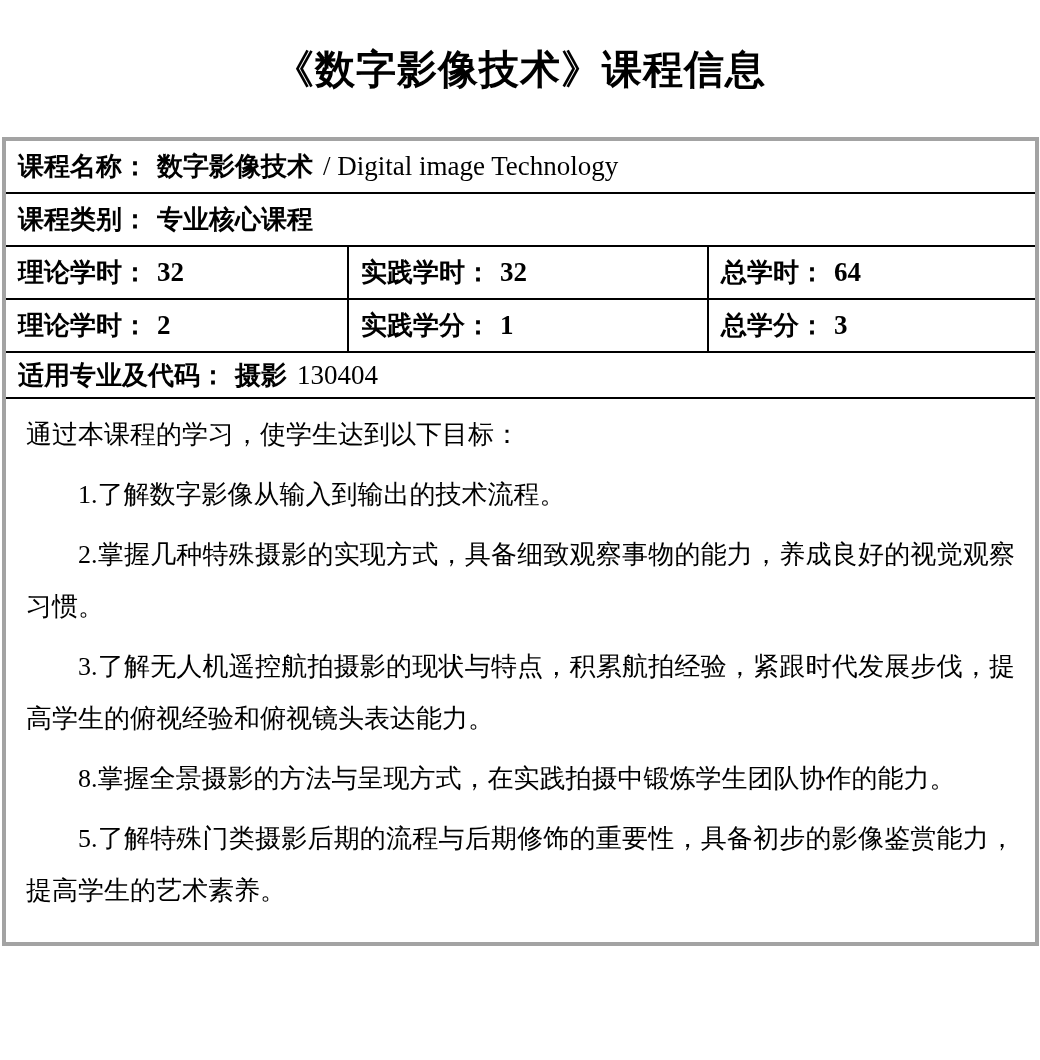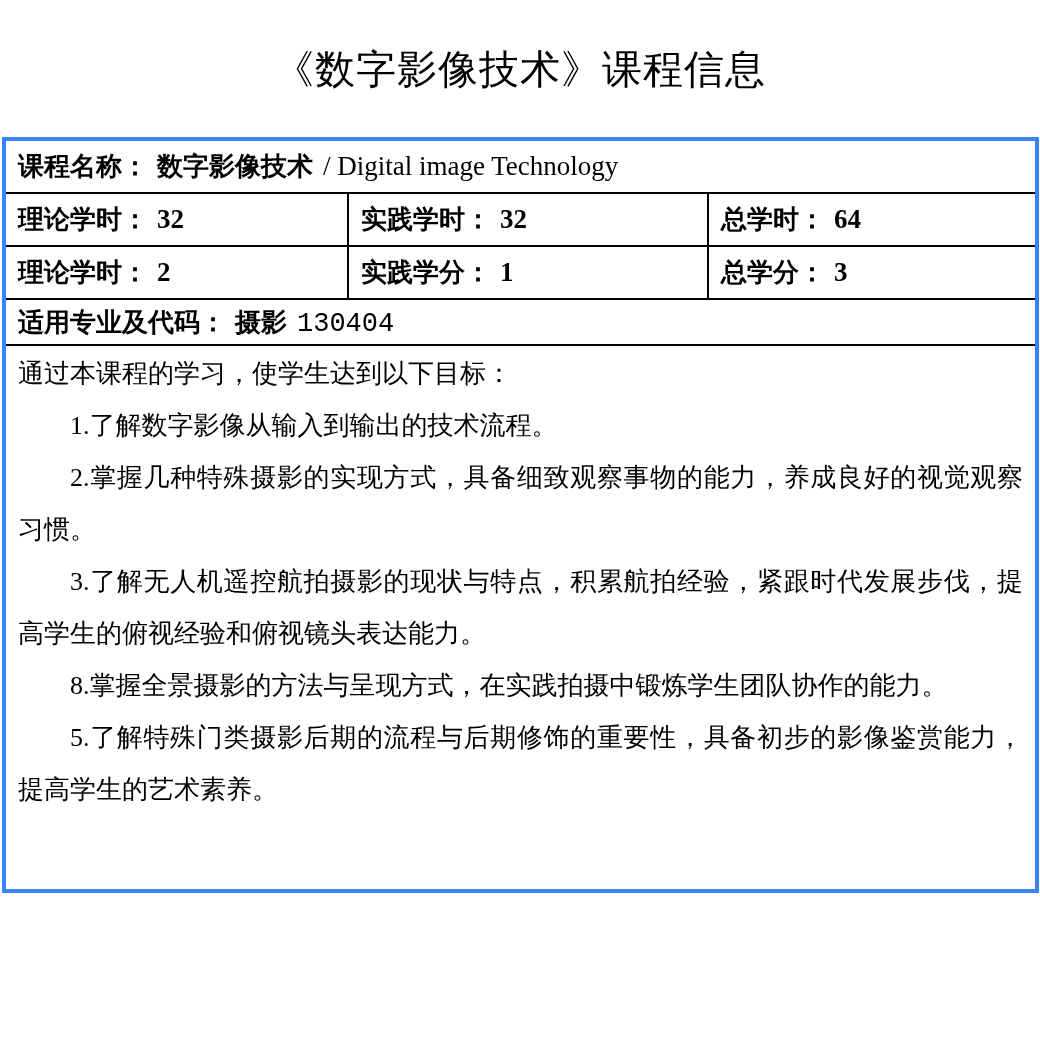--- a/index.html
+++ b/index.html
@@ -16,31 +16,31 @@
     height: 1060px;
     background: #ffffff;
     color: #000000;
   }
   .doc-title {
     margin: 45px 0 0 0;
     height: 48px;
     line-height: 48px;
     text-align: center;
     font-family: "Liberation Sans", "DejaVu Sans", sans-serif;
-    font-weight: 400;
+    font-weight: 700;
     font-size: 40px;
     letter-spacing: 1px;
     color: #000000;
   }
   table.course-table {
     border-collapse: collapse;
     table-layout: fixed;
     width: 1033px;
     margin: 44px 0 0 2px;
-    border: 4px solid #3b82f6;
+    border: 4px solid #a3a3a3;
   }
   col.c1 { width: 344px; }
   col.c2 { width: 360px; }
   col.c3 { width: 329px; }
   td {
     border: 2px solid #000000;
     padding: 0 10px 0 12px;
     vertical-align: middle;
     font-family: "Liberation Sans", "DejaVu Sans", sans-serif;
     font-size: 26px;
@@ -61,36 +61,36 @@
     font-weight: 700;
     font-size: 27px;
   }
   .en {
     font-family: "Liberation Serif", "DejaVu Serif", serif;
     font-weight: 400;
     font-size: 27px;
     margin-left: 10px;
   }
   .code {
-    font-family: Liberation Mono, monospace;
+    font-family: Liberation Serif, serif;
     font-weight: 400;
     font-size: 27px;
     margin-left: 10px;
   }
   td.body-cell {
     vertical-align: top;
     height: 541px;
     padding: 2px 12px 0 12px;
     font-family: "Liberation Serif", "DejaVu Serif", serif;
     font-size: 26px;
     line-height: 52px;
     text-align: justify;
   }
   .body-cell p {
-    margin: 0;
+    margin: 8px;
     padding: 0;
   }
   .body-cell p.obj {
     text-indent: 2em;
   }
 </style>
 </head>
 <body>
 
 <div class="page">
@@ -104,20 +104,25 @@
         <col class="c3">
       </colgroup>
     <tbody>
 
       <tr class="hrow">
         <td colspan="3">
           <span class="lbl">课程名称：</span><span class="val">数字影像技术</span><span class="en">/ Digital image Technology</span>
         </td>
       </tr>
 
+      <tr class="hrow">
+        <td colspan="3">
+          <span class="lbl">课程类别：</span><span class="val">专业核心课程</span>
+        </td>
+      </tr>
 
 
       <tr class="hrow">
         <td>
           <span class="lbl">理论学时：</span><span class="num">32</span>
         </td>
         <td>
           <span class="lbl">实践学时：</span><span class="num">32</span>
         </td>
         <td>

